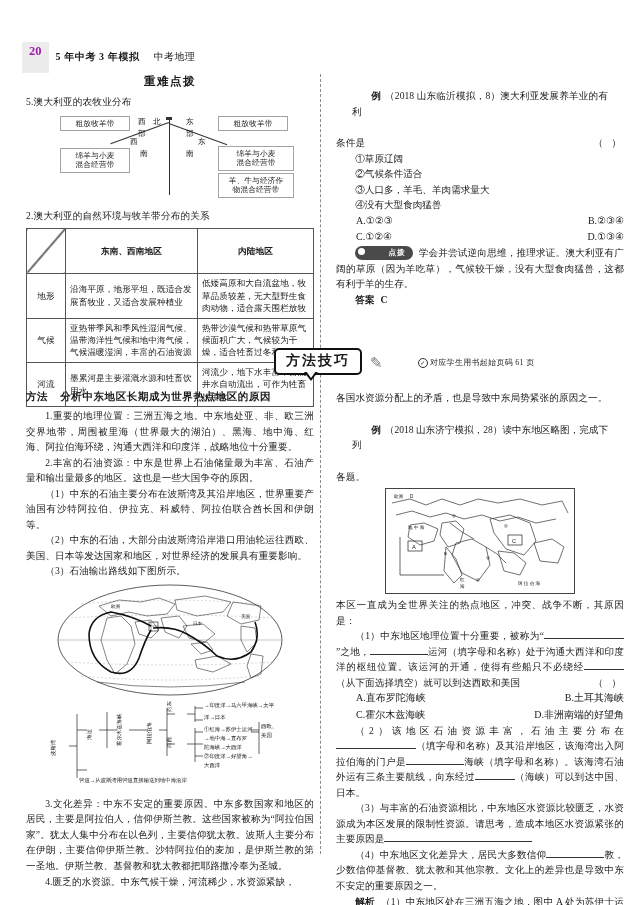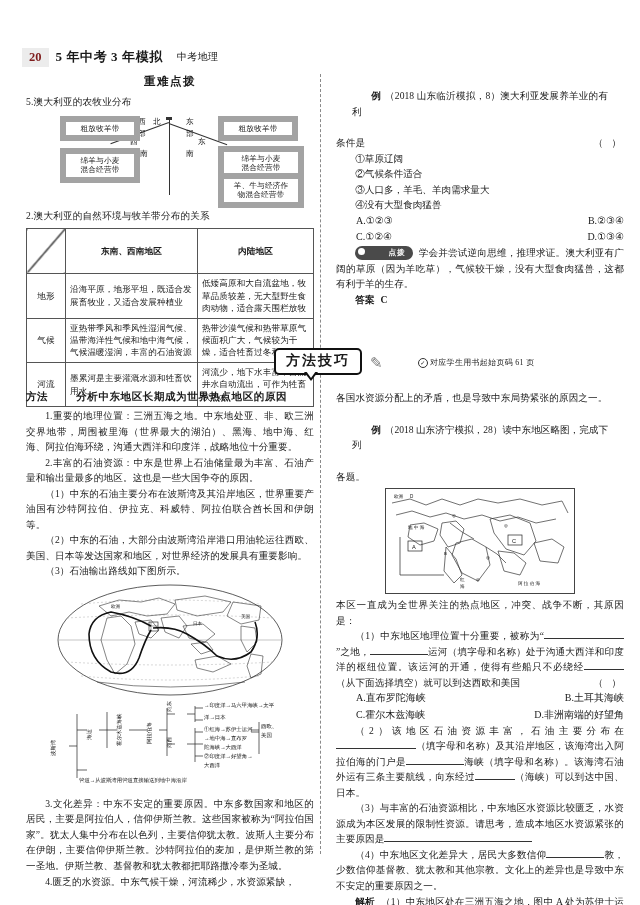--- a/index.html
+++ b/index.html
@@ -21,29 +21,29 @@
     position: absolute;
     top: 46px;
     left: 22px;
     width: 596px;
     height: 22px;
     display: flex;
     align-items: center;
   }
   .page-num-box {
     background: #ececec;
-    color: #7f1d1d;
+    color: #a21caf;
     font-weight: bold;
     font-size: 12.5px;
-    padding: 2px 7px 2px 7px;
+    padding: 2px 7px 14px 7px;
     margin-right: 7px;
     letter-spacing: 0;
   }
   .header-title {
-    font-size: 13px;
+    font-size: 10px;
     font-weight: bold;
     letter-spacing: 0.6px;
   }
   .header-sub {
     font-size: 10px;
     margin-left: 14px;
     letter-spacing: 0.4px;
   }
 
   
@@ -77,21 +77,21 @@
     line-height: 1.55;
     margin: 2px 0 3px 0;
     letter-spacing: 0.2px;
   }
   .method-head {
     font-size: 10.5px;
     font-weight: bold;
     letter-spacing: 0.6px;
     margin: 0 0 4px 0;
   }
-  .method-head .mh-tag { margin-right: 28px; font-family: Liberation Mono, monospace; }
+  .method-head .mh-tag { margin-right: 12px; font-family: Liberation Mono, monospace; }
 
   p.body-txt {
     font-size: 9.6px;
     line-height: 1.62;
     margin: 0 0 0 0;
     text-align: justify;
     text-indent: 2em;
     letter-spacing: 0.1px;
   }
   p.body-txt.noind { text-indent: 0; }
@@ -100,21 +100,21 @@
   .aus-diagram {
     position: relative;
     width: 288px;
     height: 92px;
     margin: 2px 0 4px 0;
     font-size: 7.6px;
     line-height: 1.25;
   }
   .aus-box {
     position: absolute;
-    border: 6px solid #a3a3a3;
+    border: 1px solid #a3a3a3;
     padding: 2px 3px;
     text-align: center;
     background: #fff;
     letter-spacing: 0.2px;
   }
   .aus-lbl {
     position: absolute;
     font-size: 7.6px;
     letter-spacing: 0.3px;
   }

